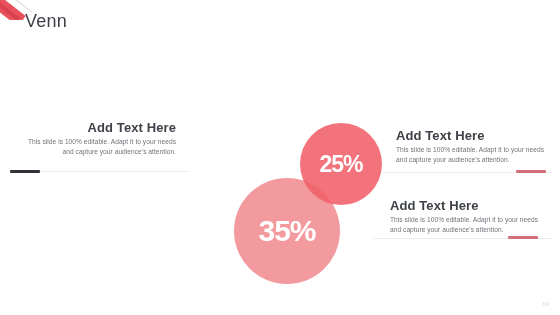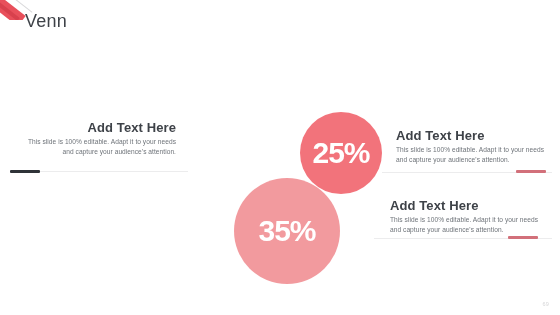--- a/index.html
+++ b/index.html
@@ -92,25 +92,25 @@
     left: 188px;
     top: 66px;
     width: 124px;
     height: 124px;
     background: rgba(74, 80, 89, 0.93);
     font-size: 38px;
     z-index: 3;
   }
   #circle-25 {
     left: 300px;
-    top: 112px;
+    top: 123px;
     width: 82px;
     height: 82px;
     background: rgba(240, 96, 105, 0.88);
-    font-size: 30px;
+    font-size: 23px;
     z-index: 2;
   }
   #circle-35 {
     left: 234px;
     top: 178px;
     width: 106px;
     height: 106px;
     background: rgba(240, 140, 145, 0.88);
     font-size: 30px;
     z-index: 1;

